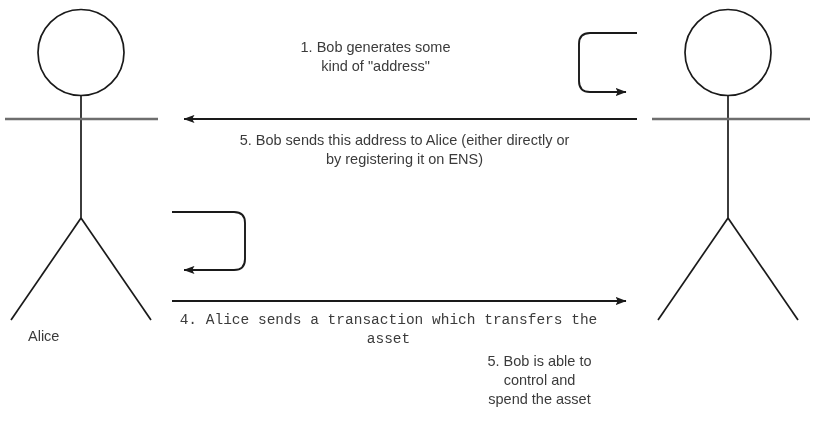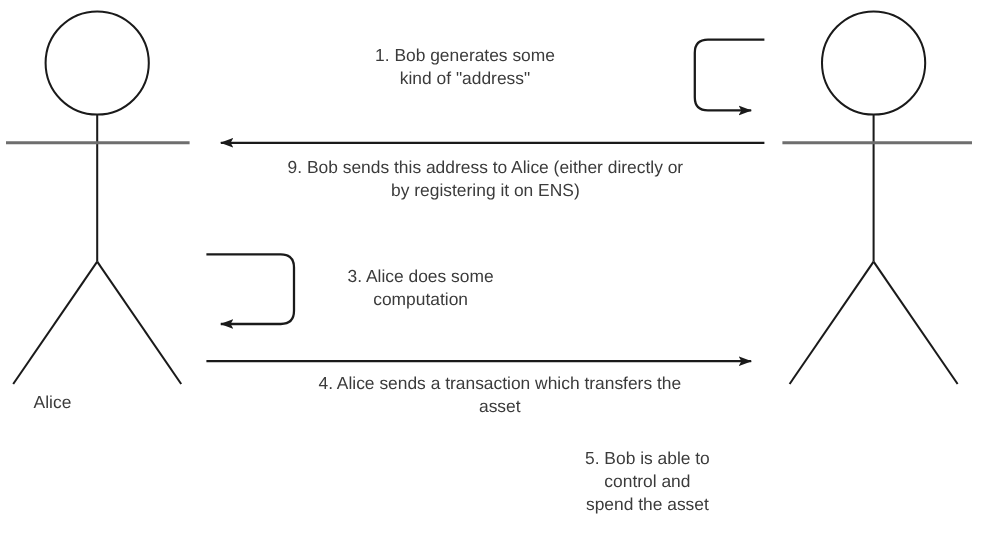--- a/index.html
+++ b/index.html
@@ -31,25 +31,25 @@
     font-family: "Liberation Sans", sans-serif;
     white-space: pre-line;
   }
   .actor-label {
     position: absolute;
     color: #3b3b3b;
     font-size: 14.5px;
     line-height: 18px;
     font-family: "Liberation Sans", sans-serif;
   }
-  .msg-1 { left: 290px; top: 38px; width: 195px; }
+  .msg-1 { left: 278px; top: 38px; width: 195px; }
   .msg-2 { left: 172px; top: 131px; width: 465px; }
   .msg-3 { left: 258px; top: 222px; width: 185px; }
-  .msg-4 { left: 184px; top: 311px; width: 465px; }
-  .msg-5 { left: 452px; top: 374px; width: 175px; }
+  .msg-4 { left: 156px; top: 311px; width: 465px; font-family: Liberation Mono, monospace; }
+  .msg-5 { left: 452px; top: 352px; width: 175px; }
   .label-alice { left: 28px; top: 327px; width: 118px; }
   .label-bob   { left: 680px; top: 327px; width: 105px; }
 </style>
 </head>
 <body>
 
 <div id="canvas">
 
   <svg class="layer" viewBox="0 0 823 446" xmlns="http://www.w3.org/2000/svg">
 
@@ -84,25 +84,23 @@
 
     <path d="M 172,212 L 234,212 Q 245,212 245,223 L 245,259 Q 245,270 234,270 L 184,270" fill="none" stroke="#1a1a1a" stroke-width="1.9" marker-end="url(#arrowhead-left)"></path>
 
     <line x1="172" y1="301" x2="626" y2="301" stroke="#1a1a1a" stroke-width="1.9" marker-end="url(#arrowhead-right)"></line>
 
   </svg>
 
   <div class="msg msg-1">1. Bob generates some
 kind of "address"</div>
 
-  <div class="msg msg-2">9. Bob sends this address to Alice (either directly or
+  <div class="msg msg-2">5. Bob sends this address to Alice (either directly or
 by registering it on ENS)</div>
 
-  <div class="msg msg-3">3. Alice does some
-computation</div>
 
   <div class="msg msg-4">4. Alice sends a transaction which transfers the
 asset</div>
 
   <div class="msg msg-5">5. Bob is able to
 control and
 spend the asset</div>
 
   <div class="actor-label label-alice">Alice</div>
 

